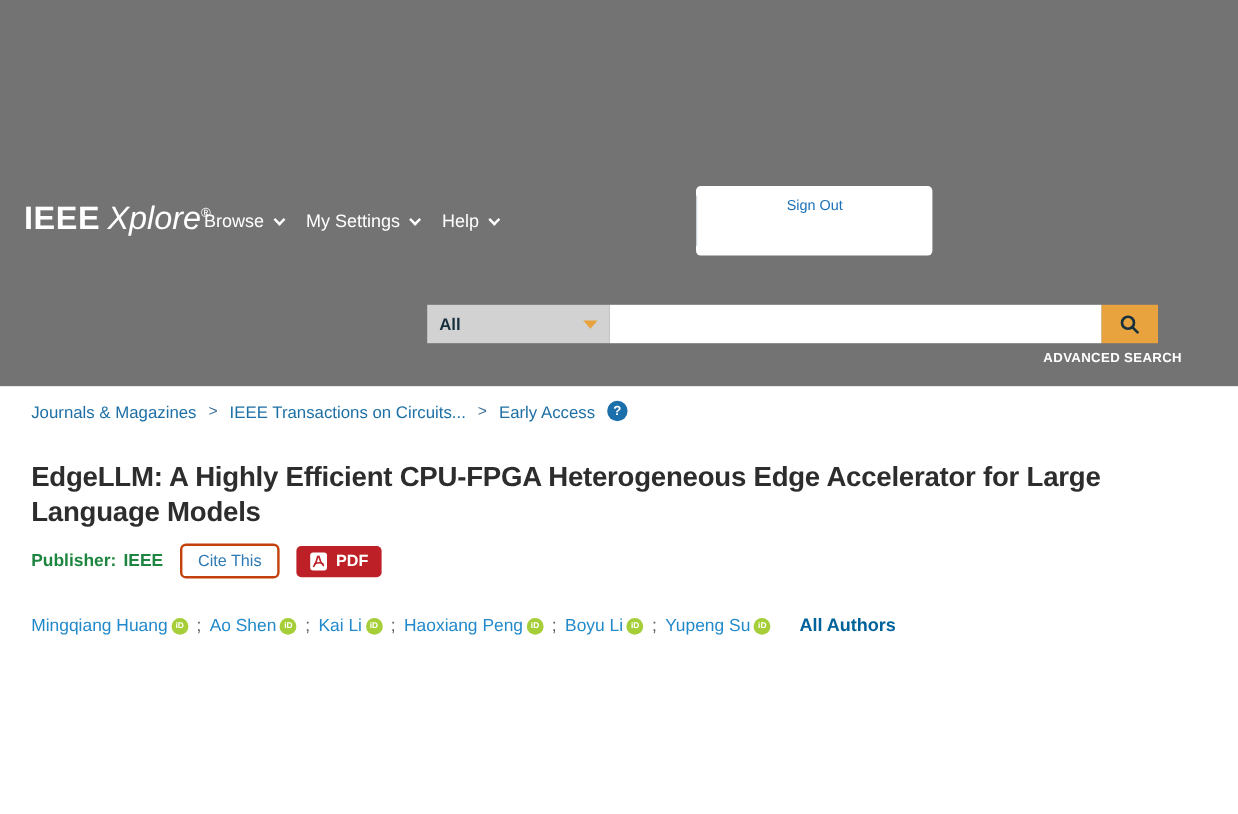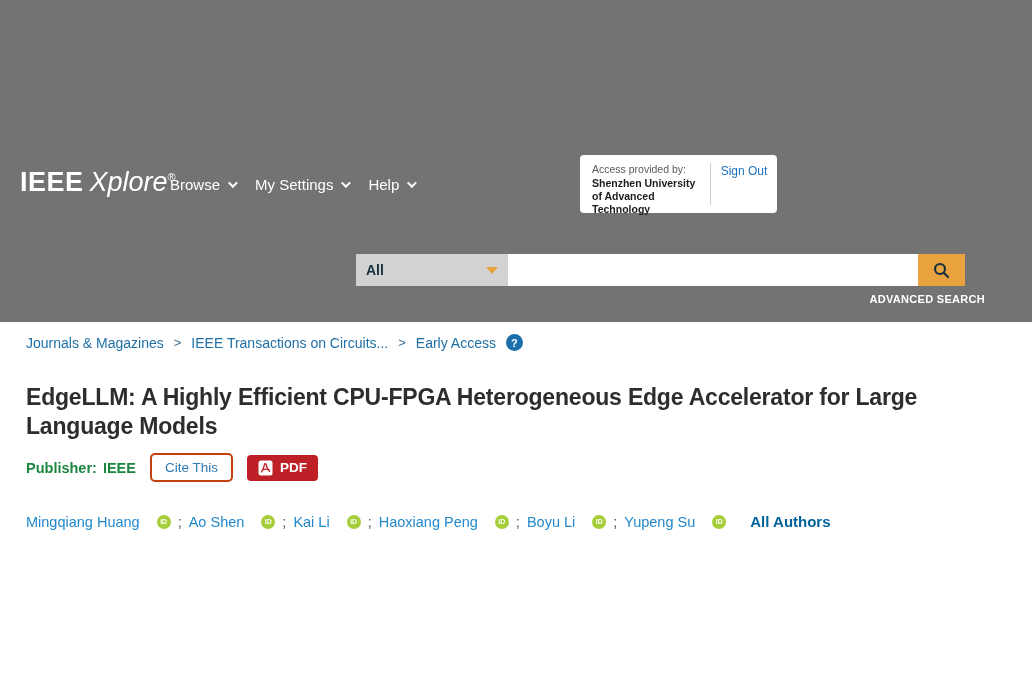--- a/index.html
+++ b/index.html
@@ -43,21 +43,21 @@
 
   .title { margin-top:32px; max-width:1000px; font-size:23px; font-weight:bold; color:#2d2d2d; line-height:1.24; letter-spacing:-0.2px; }
 
   .pub-row { margin-top:13px; display:flex; align-items:center; gap:14px; }
   .publisher { font-size:14.5px; font-weight:bold; color:#1d8540; }
   .publisher .pub-name { margin-left:6px; }
   .cite-btn { background:#fff; border:2px solid #c2410c; color:#2e7bb4; font-size:13.5px; border-radius:5px; padding:5px 13px; cursor:pointer; font-family:"Liberation Sans", sans-serif; }
   .pdf-btn { background:#bd2026; border:none; color:#fff; font-size:13.5px; font-weight:bold; border-radius:4px; padding:5px 11px; display:flex; align-items:center; gap:7px; cursor:pointer; font-family:"Liberation Sans", sans-serif; }
 
   .authors-row { margin-top:31px; display:flex; align-items:center; flex-wrap:nowrap; font-size:14.5px; }
-  .author { color:#2289cb; cursor:pointer; display:inline-flex; align-items:center; gap:17px; }
+  .author { color:#2289cb; cursor:pointer; display:inline-flex; align-items:center; gap:3px; }
   .orcid { width:14px; height:14px; border-radius:50%; background:#a6ce39; color:#fff; font-size:7px; font-weight:bold; display:inline-flex; align-items:center; justify-content:center; font-style:normal; cursor:pointer; }
   .author-sep { color:#5a5a5a; margin:0 7px; }
   .all-authors { color:#00629b; font-weight:bold; font-size:15px; margin-left:24px; cursor:pointer; }
 </style>
 </head>
 <body>
 
 <div class="page">
 
   <div class="header">
@@ -75,24 +75,20 @@
         <span>My Settings</span>
         <span class="chev"></span>
       </div>
       <div class="nav-item">
         <span>Help</span>
         <span class="chev"></span>
       </div>
     </div>
 
     <div class="access-box">
-      <div class="access-left">
-        <div class="access-label">Access provided by:</div>
-        <div class="access-inst">Shenzhen University of Advanced Technology</div>
-      </div>
       <div class="access-divider"></div>
       <div class="signout">Sign Out</div>
     </div>
 
     <div class="searchbar">
       <div class="scope">
         <span class="scope-label">All</span>
         <span class="caret"></span>
       </div>
       <input class="search-input" type="text" placeholder="" style="">

